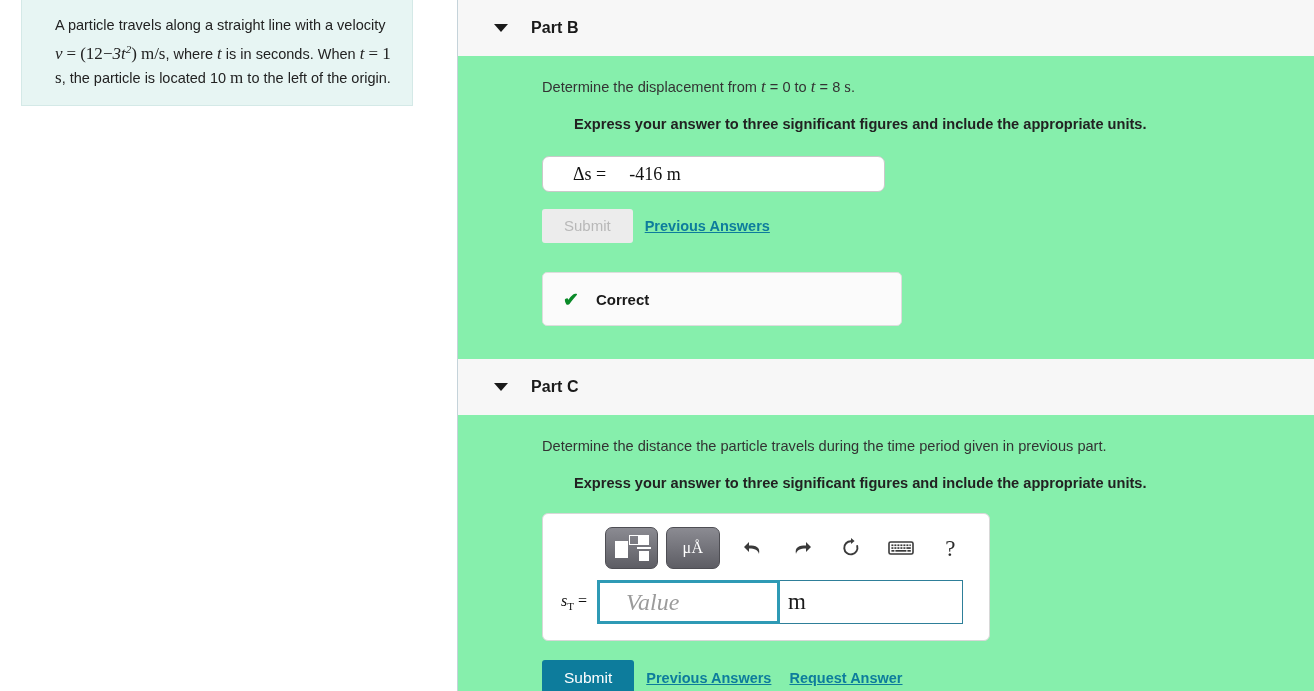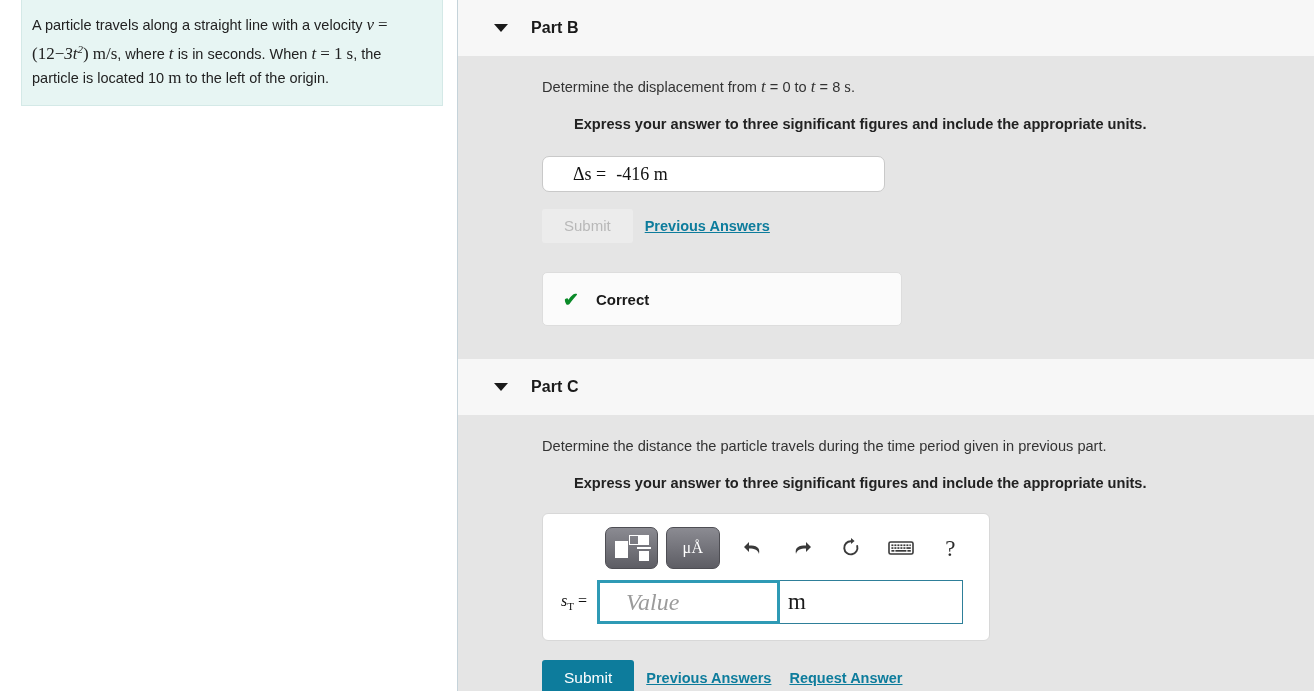--- a/index.html
+++ b/index.html
@@ -21,43 +21,43 @@
     width: 458px;
     min-width: 458px;
     height: 691px;
     border-right: 1px solid #c5d3da;
     box-sizing: border-box;
     background: #ffffff;
     position: relative;
   }
   .problem-box {
     margin: 0 0 0 21px;
-    width: 422px;
+    width: 392px;
     box-sizing: border-box;
     background: #e7f5f3;
     border: 1px solid #d4e9e7;
     border-top: none;
-    padding: 13px 17px 15px 10px;
+    padding: 13px 17px 15px 33px;
     font-size: 14.5px;
     line-height: 24px;
     color: #222222;
   }
   .serif { font-family: "Liberation Serif", serif; }
   .mvar { font-family: "Liberation Serif", serif; font-style: italic; font-size: 17px; }
   .mnum { font-family: "Liberation Serif", serif; font-size: 17px; }
   .mup  { font-family: "Liberation Serif", serif; font-size: 17px; }
   .mop  { font-family: "Liberation Serif", serif; font-size: 17px; }
   sup.msup { font-size: 11px; vertical-align: super; font-family: "Liberation Serif", serif; font-style: italic; }
 
   
   .right-col {
     flex: 1;
     height: 691px;
     position: relative;
-    background: #e5e5e5;
+    background: #86efac;
   }
   .part-header {
     background: #f7f7f7;
     height: 56px;
     display: flex;
     align-items: center;
     padding-left: 36px;
     box-sizing: border-box;
   }
   .caret {
@@ -97,21 +97,21 @@
     height: 36px;
     border: 1px solid #c9c9c9;
     border-radius: 7px;
     box-sizing: border-box;
     display: flex;
     align-items: center;
     padding-left: 30px;
     background: #ffffff;
   }
   .answer-readonly .lbl { font-family: "Liberation Serif", serif; font-size: 18px; color: #111; }
-  .answer-readonly .val { font-family: "Liberation Serif", serif; font-size: 18px; color: #111; margin-left: 10px; }
+  .answer-readonly .val { font-family: "Liberation Serif", serif; font-size: 18px; color: #111; margin-left: 23px; }
 
   .btn-row { display: flex; align-items: center; margin-top: 17px; }
   .btn-submit-disabled {
     background: #ececec;
     color: #b8b8b8;
     border: none;
     border-radius: 3px;
     font-size: 15px;
     font-family: "Liberation Sans", sans-serif;
     padding: 0 22px;

